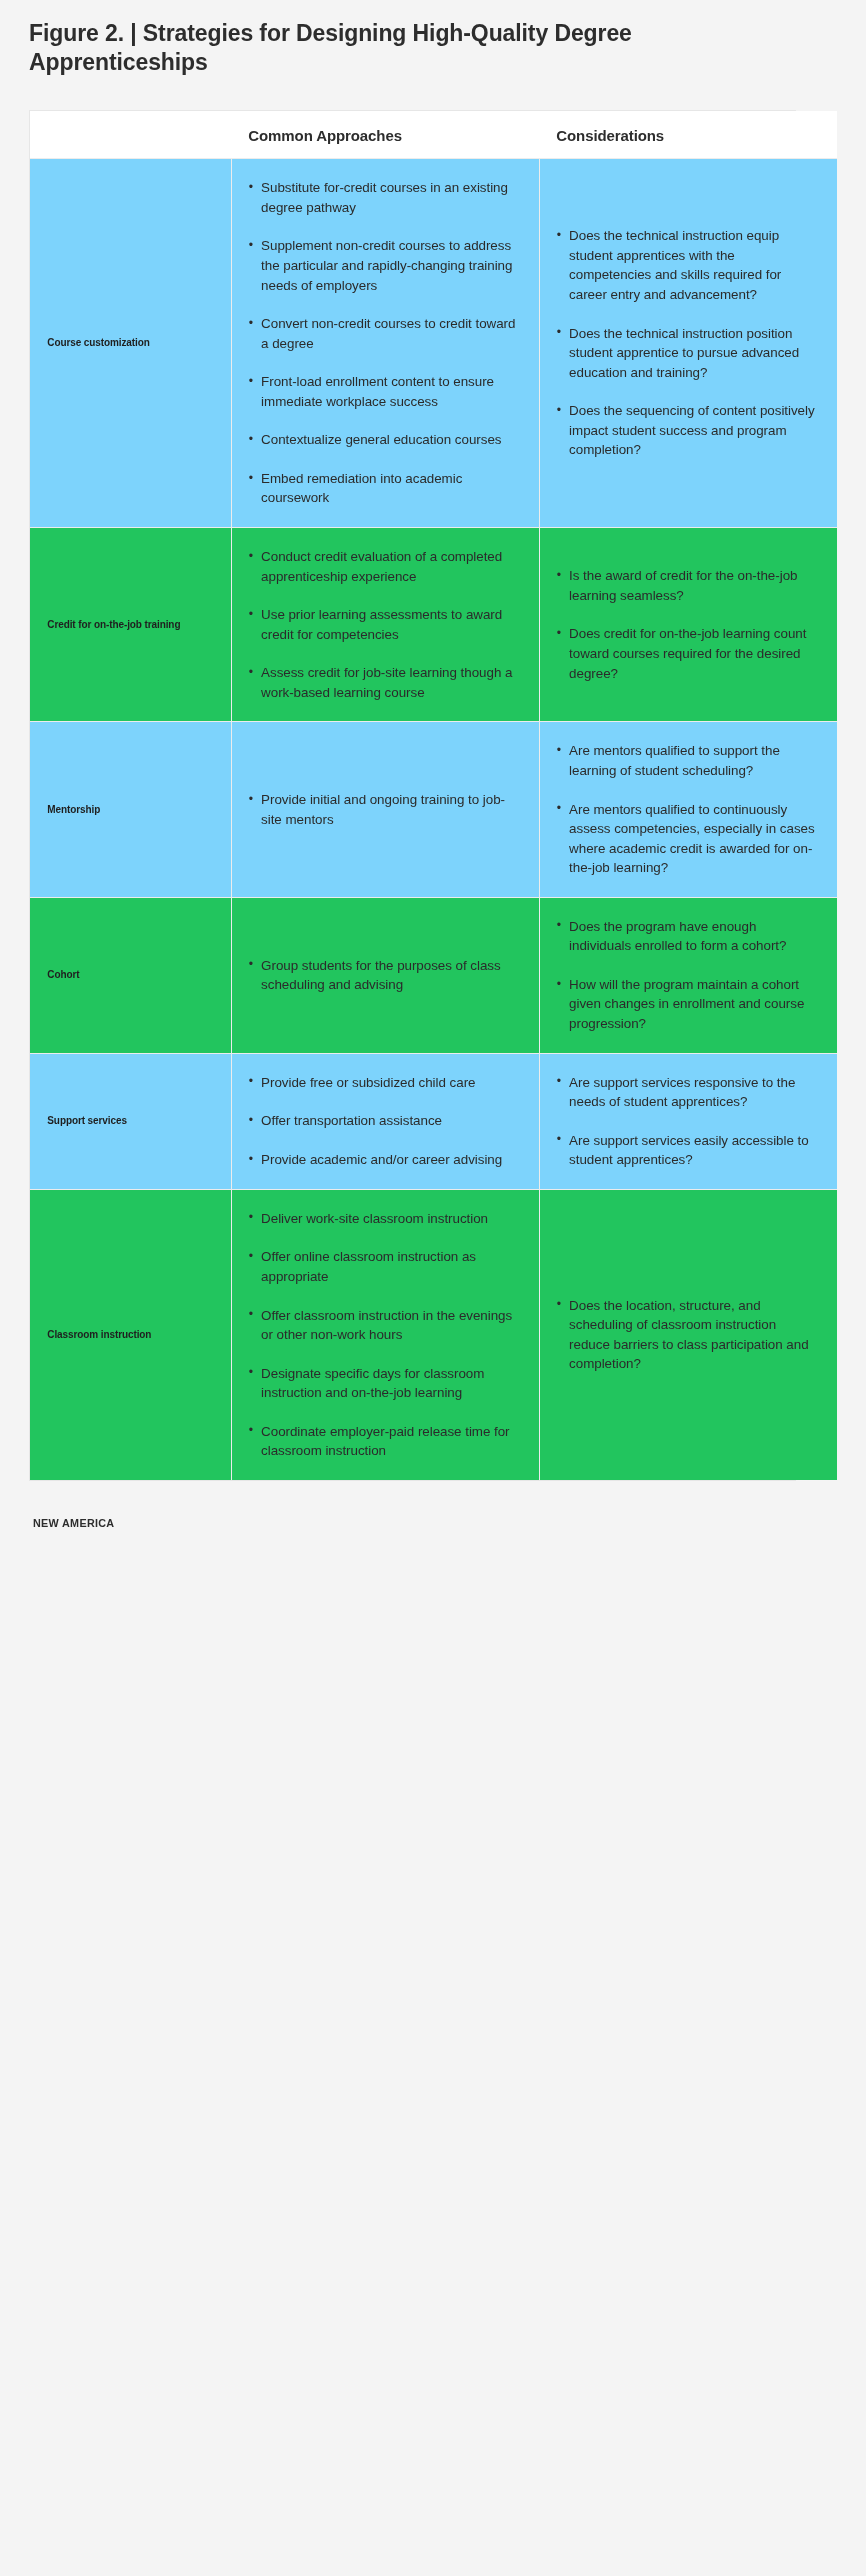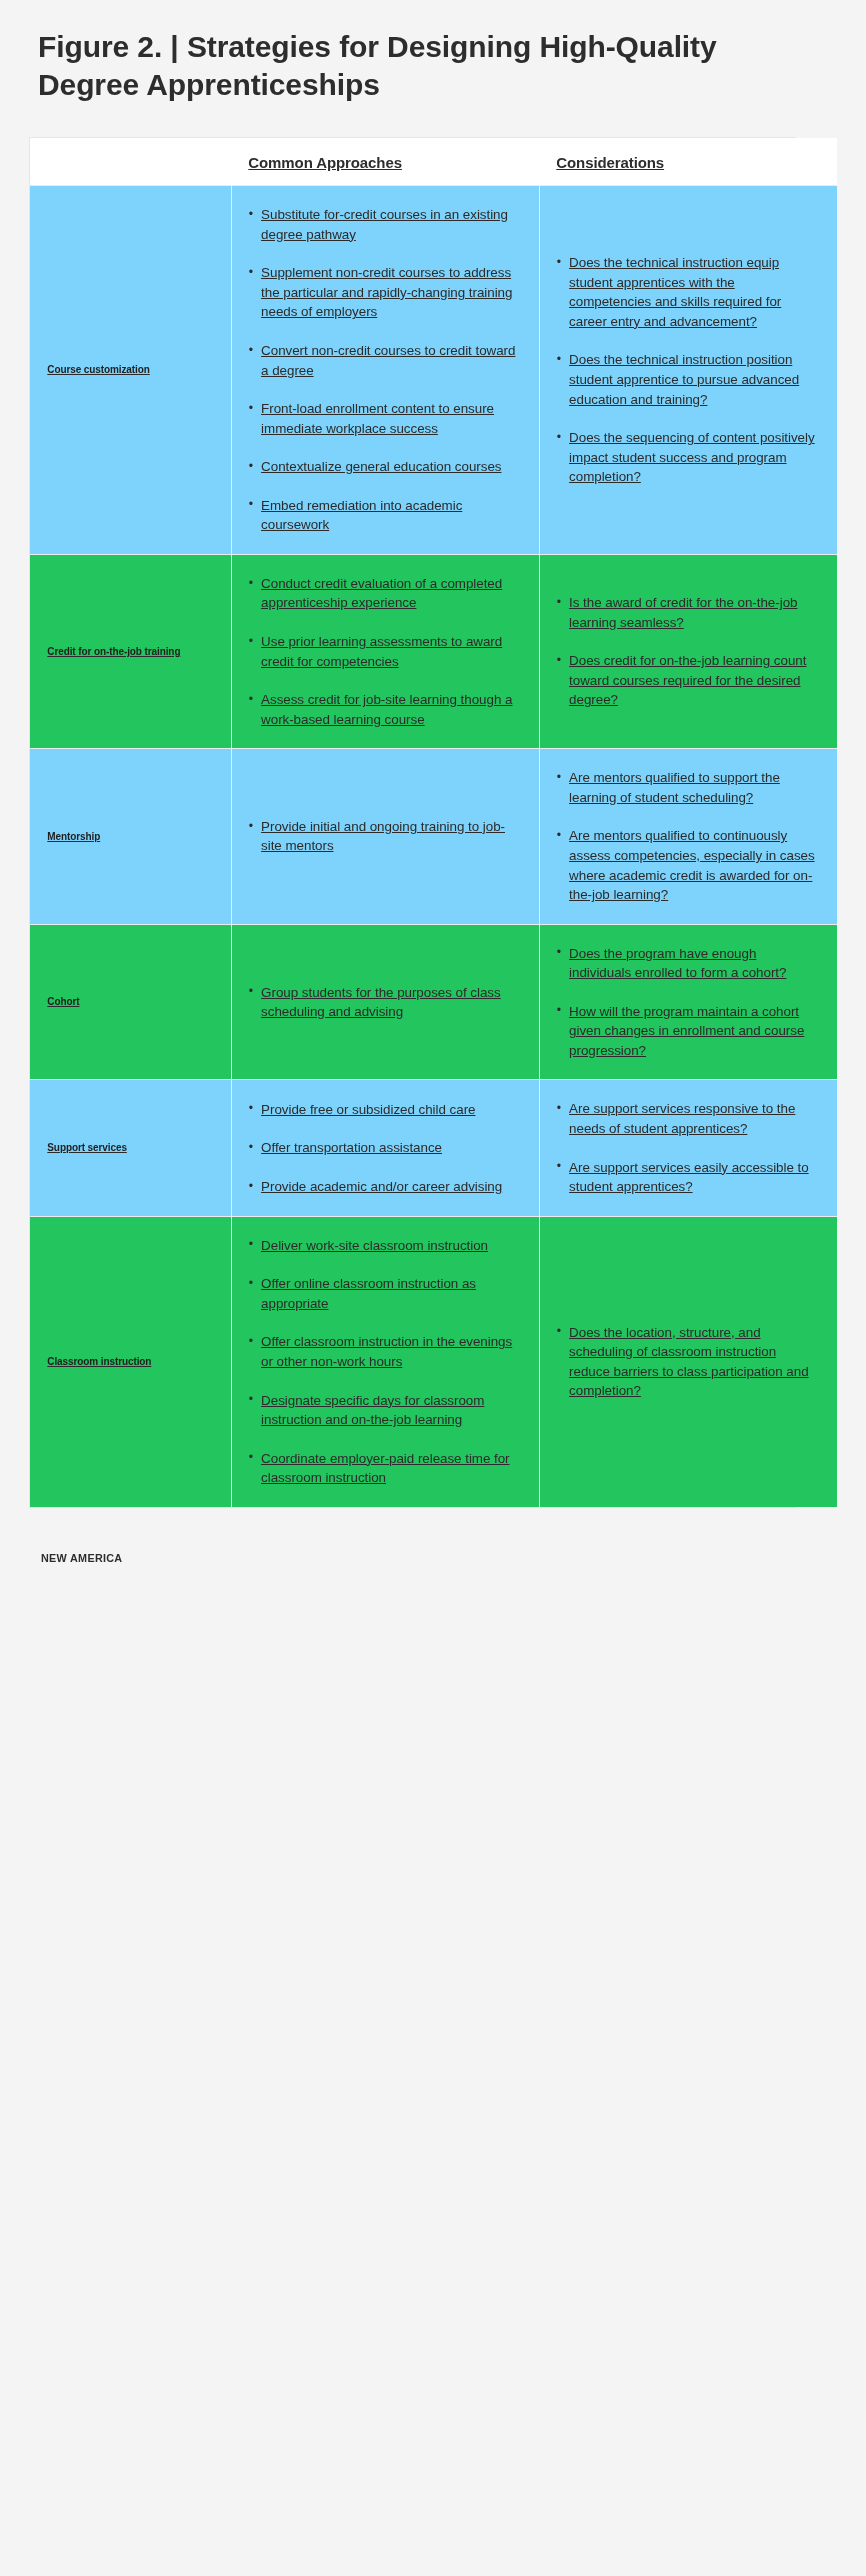--- a/index.html
+++ b/index.html
@@ -19,39 +19,38 @@
     position: relative;
     width: 866px;
     min-height: 2576px;
     box-sizing: border-box;
     background: #f4f4f4;
     padding: 0;
   }
 
   
   .figure-title {
-    margin: 9px;
+    margin: 0;
     padding: 19px 43px 0 29px;
     font-family: "Liberation Sans Narrow", "Liberation Sans", sans-serif;
-    font-size: 30px;
+    font-size: 23px;
     line-height: 1.28;
     font-weight: 700;
     letter-spacing: -0.1px;
     color: #2d2d2d;
     max-width: 765px;
   }
 
   
   .table-wrap {
     margin: 32px 29px 0 29px;
     width: 767px;
     background: #ffffff;
     border: 0.7px solid #e6e6e6;
     box-sizing: border-box;
-    text-decoration: underline;
   }
 
   table.strategy-table {
     width: 100%;
     border-collapse: collapse;
     table-layout: fixed;
   }
 
   table.strategy-table col.c1 { width: 201px; }
   table.strategy-table col.c2 { width: 308px; }
@@ -114,21 +113,21 @@
     position: absolute;
     left: 0;
     top: -0.4px;
     font-size: 12.3px;
     line-height: 1.5;
     color: #2b2b2b;
   }
 
   
   .footer {
-    margin: 12px;
+    margin: 4px;
     padding: 32px 29px 29px 29px;
     font-family: "Liberation Sans Narrow", "Liberation Sans", sans-serif;
     font-size: 10.8px;
     font-weight: 700;
     letter-spacing: 0.3px;
     color: #2d2d2d;
   }
 </style>
 </head>
 <body>

